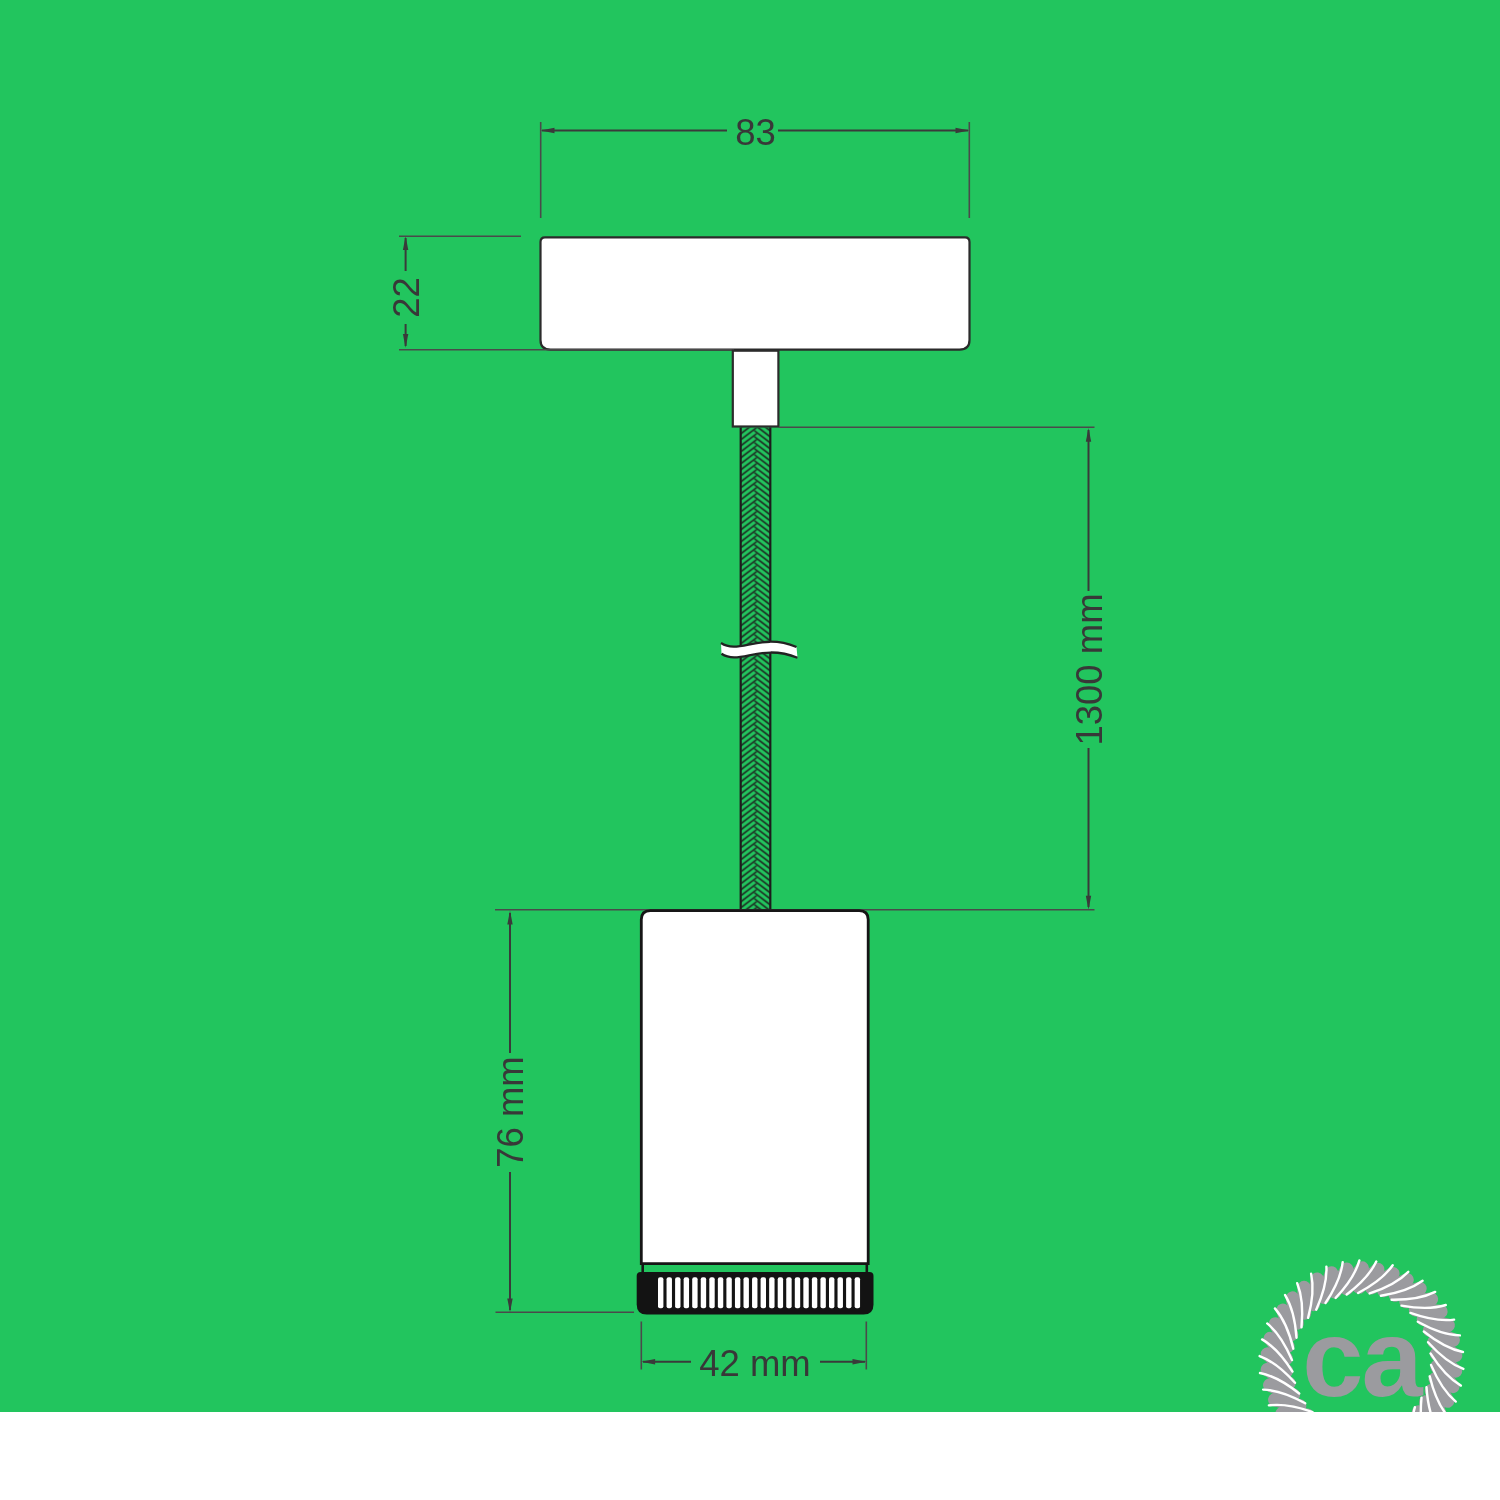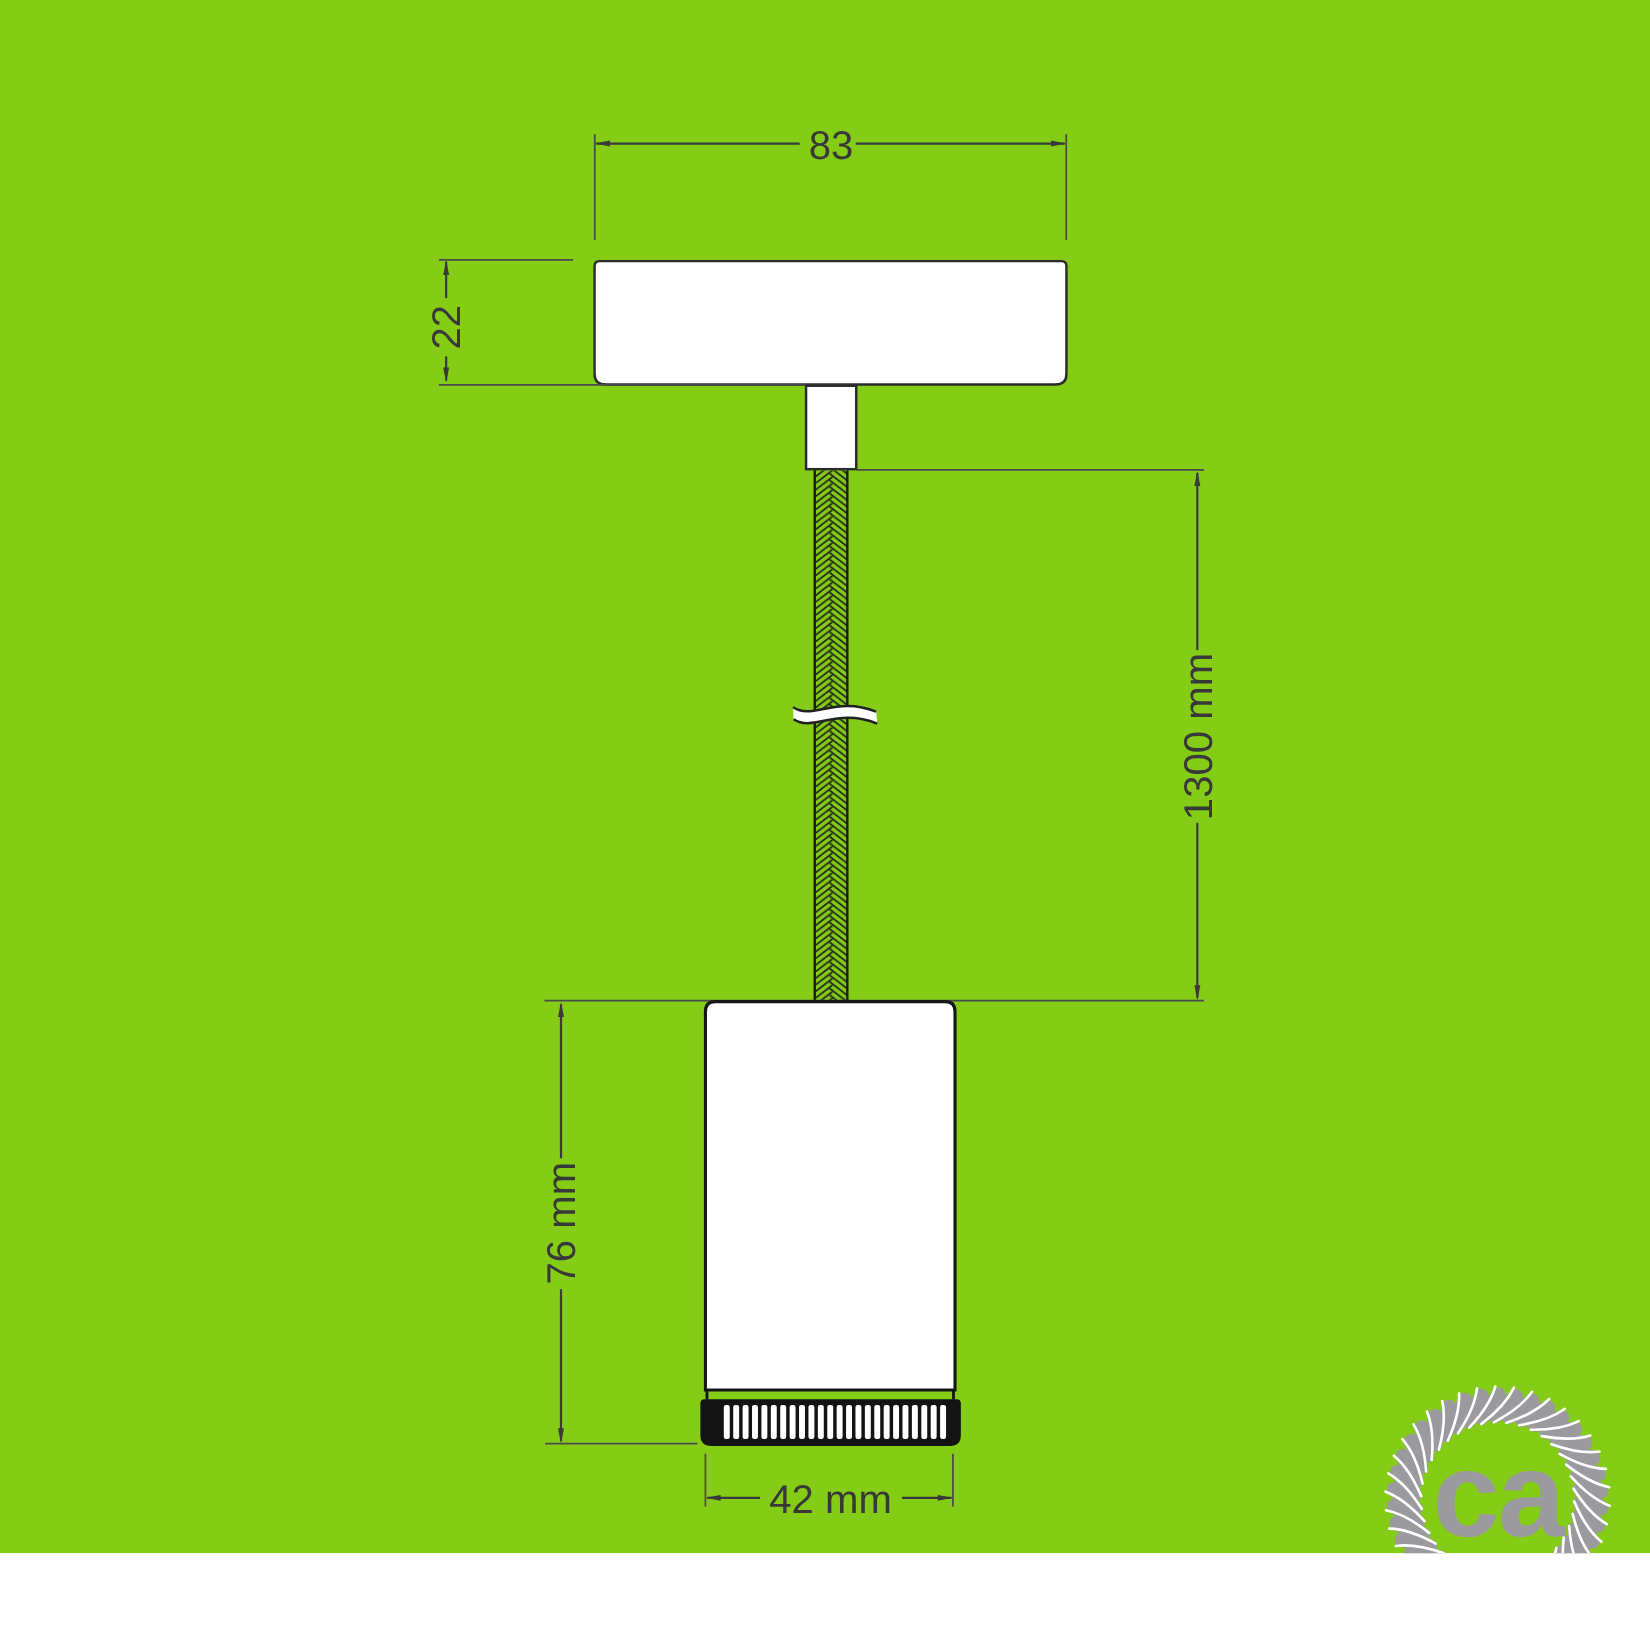--- a/index.html
+++ b/index.html
@@ -1,16 +1,16 @@
 <!DOCTYPE html>
 <html><head>
 <meta charset="utf-8">
 <style>
   html,body { margin:0; padding:0; background:#ffffff; overflow:hidden; }
-  .page { width:1500px; height:1412px; position:relative; background:#84cc16;
+  .page { width:1500px; height:1412px; position:relative; background:#22c55e;
           font-family:"Liberation Sans", sans-serif; }
   svg { position:absolute; left:0; top:0; }
   text { font-family:"Liberation Sans", sans-serif; }
 </style>
 </head>
 <body>
 <div class="page">
 <svg width="1500" height="1500" viewBox="0 0 1500 1500">
 <defs>
   <pattern id="braid" patternUnits="userSpaceOnUse" x="740.7" y="427.6" width="29.6" height="12">

